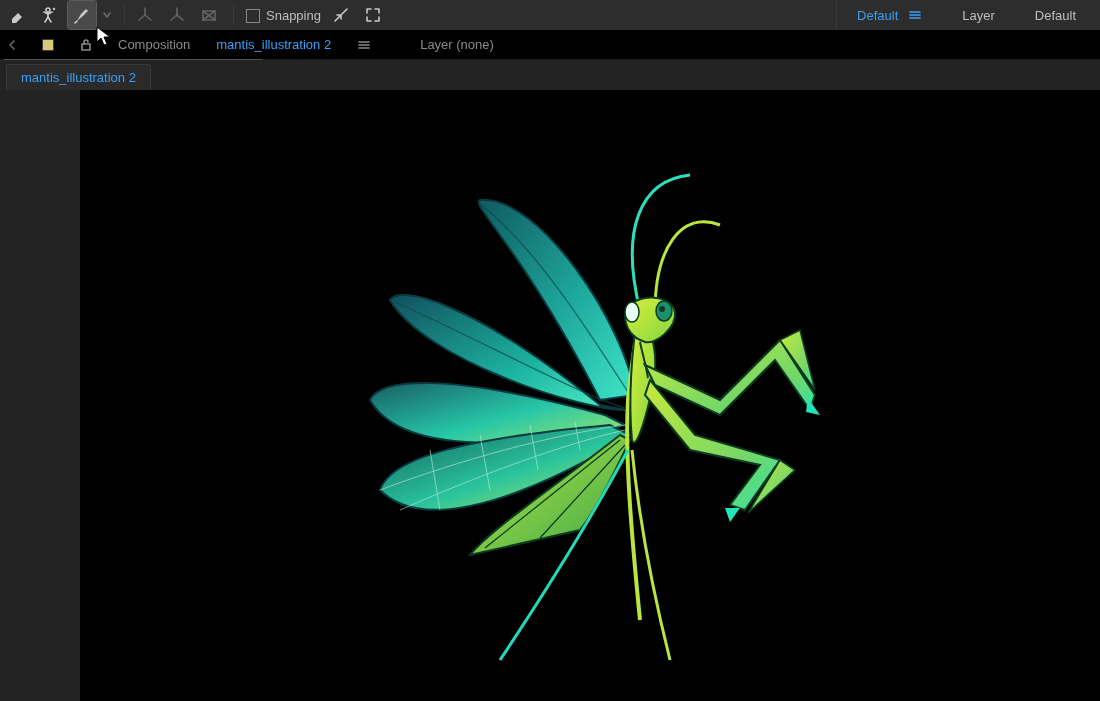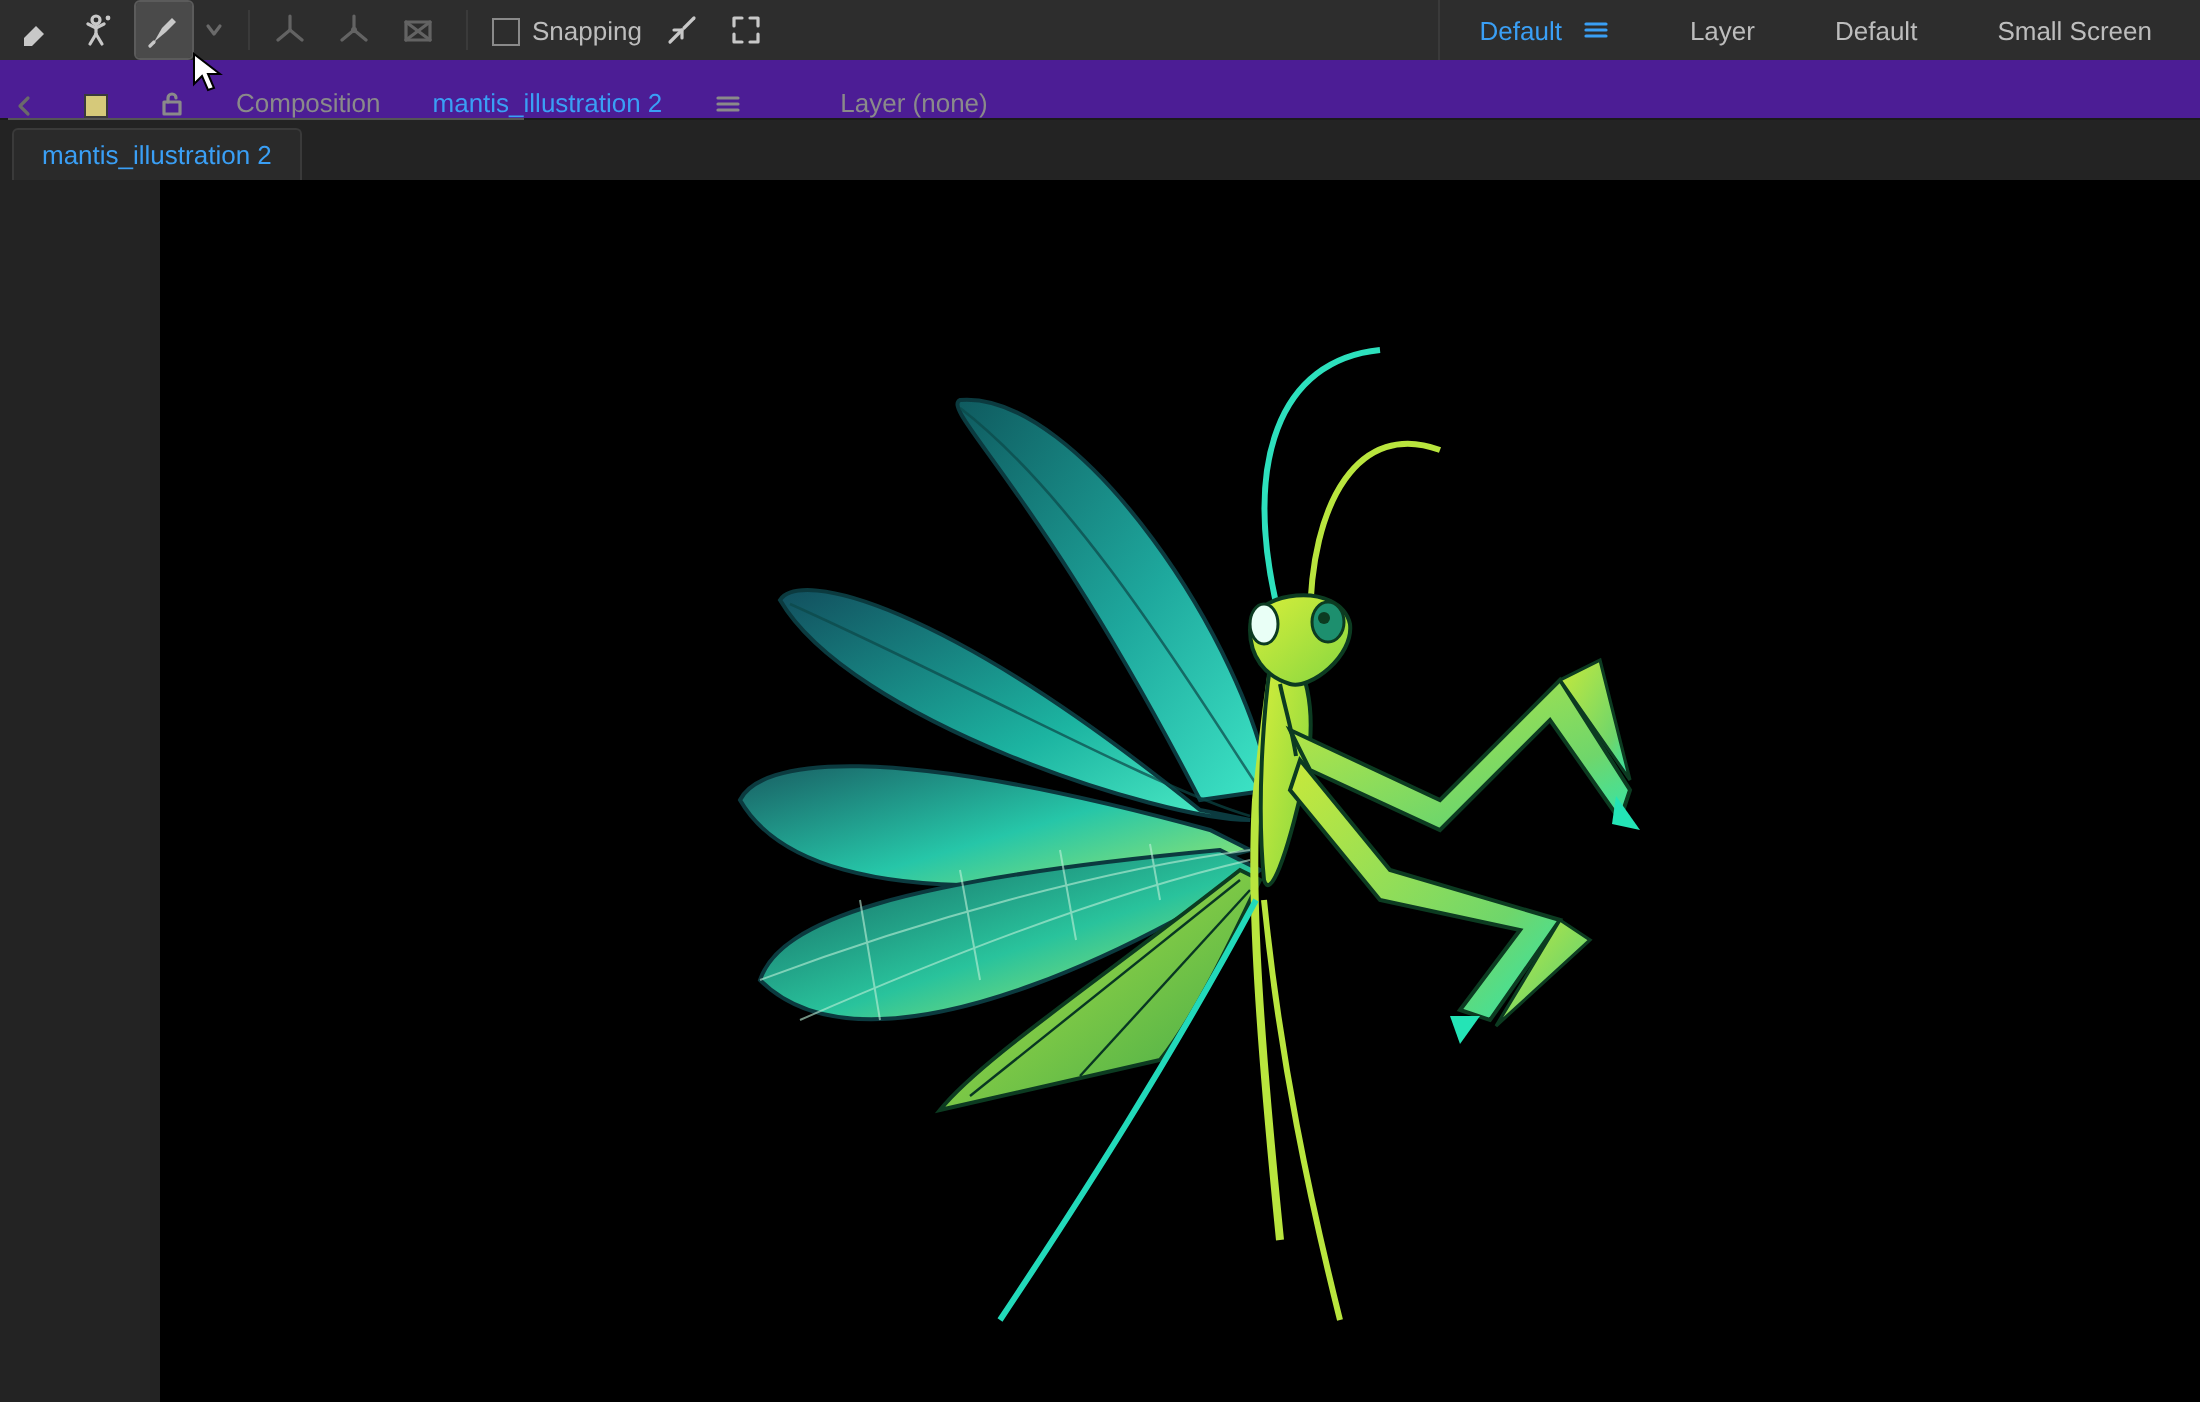--- a/index.html
+++ b/index.html
@@ -14,21 +14,21 @@
   .sep { width:1px; height:20px; background:#3a3a3a; margin:0 6px; }
   .disabled { opacity: .35; }
   .snap { display:flex; align-items:flex-end; gap:6px; margin-left:6px; }
   .snap input { appearance:none; width:14px; height:14px; border:1px solid #8a8a8a; background:transparent; }
   .spacer { flex:1; }
   .workspace { padding:1px 20px; height:100%; display:flex; align-items:center; cursor:default;justify-content:space-between; }
   .workspace.active { color:#3a9ff5; }
   .ws-sep { width:1px; height:30px; background:#3a3a3a; }
 
   
-  .crumb { height:30px; background:#4c1d95; display:flex; align-items:flex-end; padding:0 8px; font-size:13px; gap:26px; border-bottom:1px solid #1a1a1a; }
+  .crumb { height:30px; background:#000000; display:flex; align-items:center; padding:0 8px; font-size:13px; gap:26px; border-bottom:1px solid #1a1a1a; }
   .crumb .sq { width:12px; height:12px; background:#d6c97a; border:1px solid #3a3a3a; }
   .crumb .lbl { color:#8a8a8a; }
   .crumb .name { color:#3a9ff5; }
   .crumb .layer { margin-left:23px; color:#8a8a8a; }
   .crumb-underline { position:absolute; left:4px; top:59px; width:258px; height:1px; background:#555; pointer-events:none; }
 
   
   .tabrow { height:30px; background:#232323; display:flex; align-items:flex-end; padding-left:6px; }
   .tab { height:26px; padding:0 14px; display:flex; align-items:center; font-size:13px; color:#3a9ff5; background:#2a2a2a; border:1px solid #3a3a3a; border-bottom:none; border-radius:3px 3px 0 0; }
 
@@ -141,23 +141,20 @@
         <line x1="2" y1="4" x2="12" y2="4" style="stroke:#3a9ff5"></line>
           <line x1="2" y1="7" x2="12" y2="7" style="stroke:#3a9ff5"></line>
           <line x1="2" y1="10" x2="12" y2="10" style="stroke:#3a9ff5"></line>
       </svg>
     </div>
     <div class="workspace">
       <span>Layer</span>
     </div>
     <div class="workspace">
       <span>Default</span>
-    </div>
-    <div class="workspace">
-      <span>Small Screen</span>
     </div>
   </div>
 
   <div class="crumb" style="position:relative">
     <svg class="ico" width="8" height="12" viewBox="0 0 8 12">
         <polyline points="6,2 2,6 6,10" style="stroke:#6a6a6a"></polyline>
       </svg>
     <div class="sq"></div>
     <svg class="ico" width="12" height="14" viewBox="0 0 12 14">
       <rect x="2" y="6" width="8" height="6" style="stroke:#8a8a8a"></rect>

